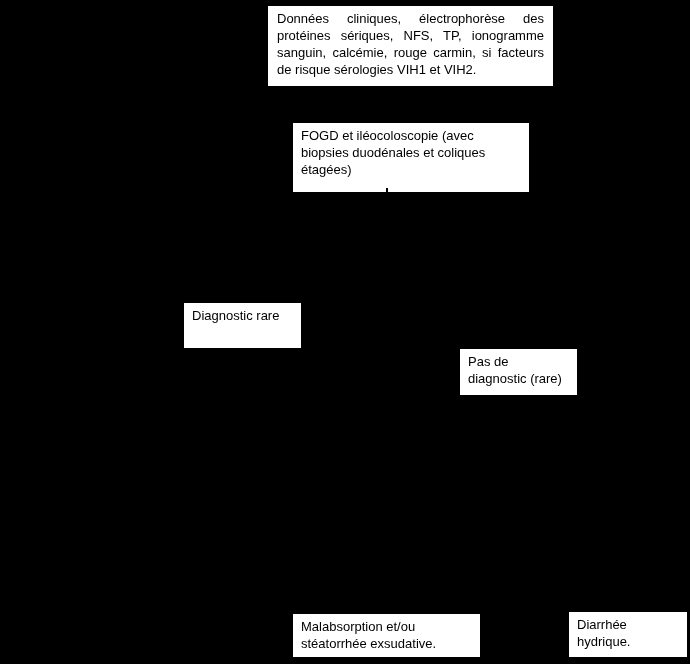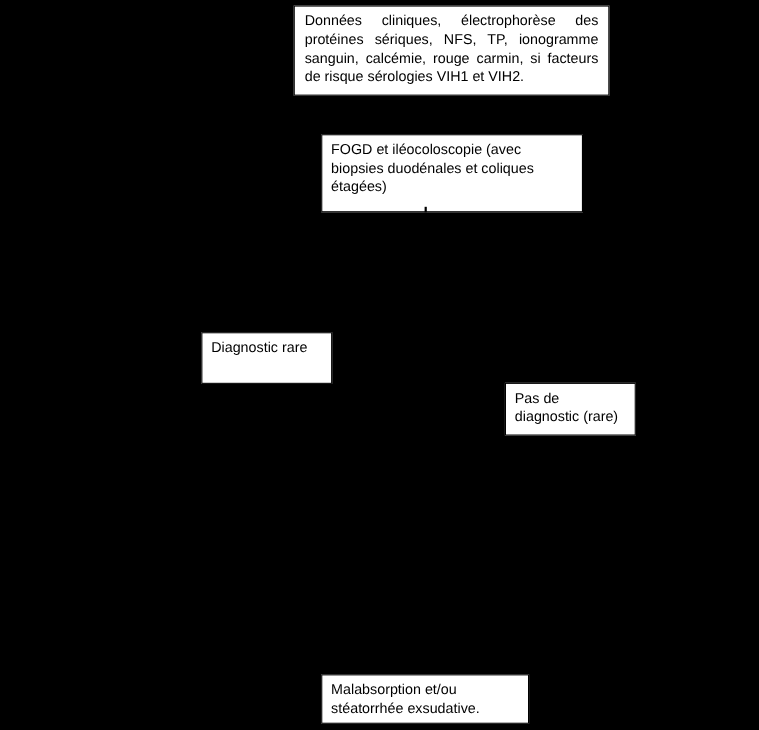--- a/index.html
+++ b/index.html
@@ -60,14 +60,15 @@
 
 
   <div id="box-diagnostic-fait" class="flow-box">Diagnostic rare</div>
 
   <div id="box-pas-de-diagnostic" class="flow-box">Pas de diagnostic (rare)</div>
 
 
 
   <div id="box-malabsorption" class="flow-box">Malabsorption et/ou stéatorrhée exsudative.</div>
 
+  <div id="box-diarrhee" class="flow-box">Diarrhée hydrique.</div>
 
 </div>
 
 </body></html>

